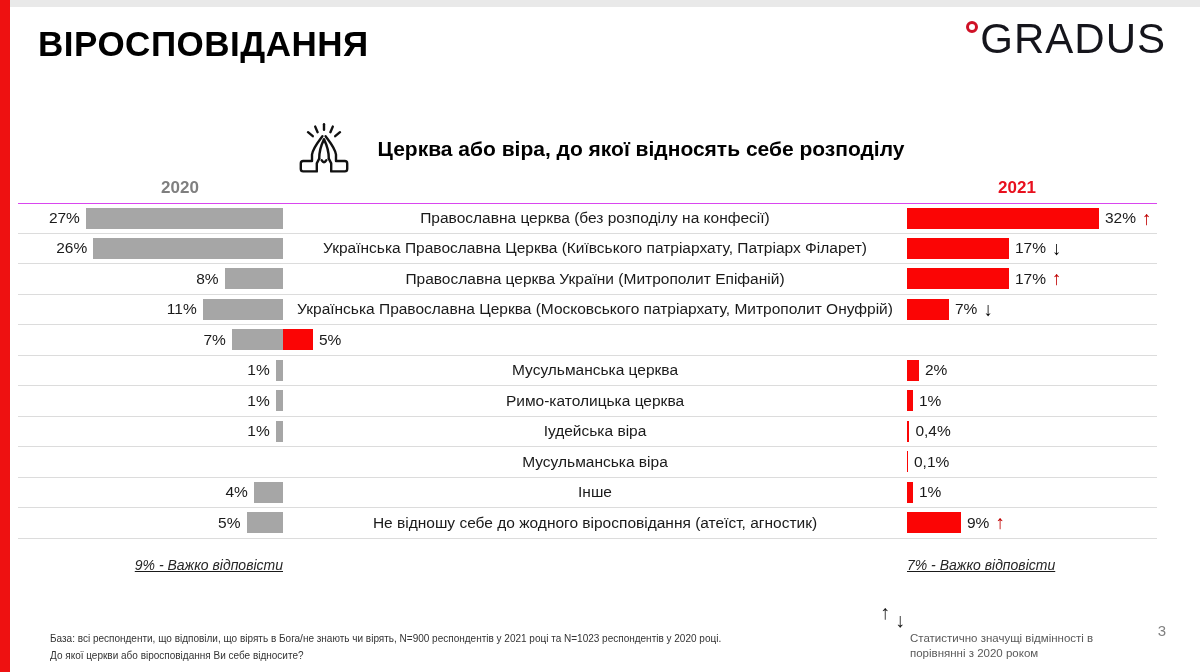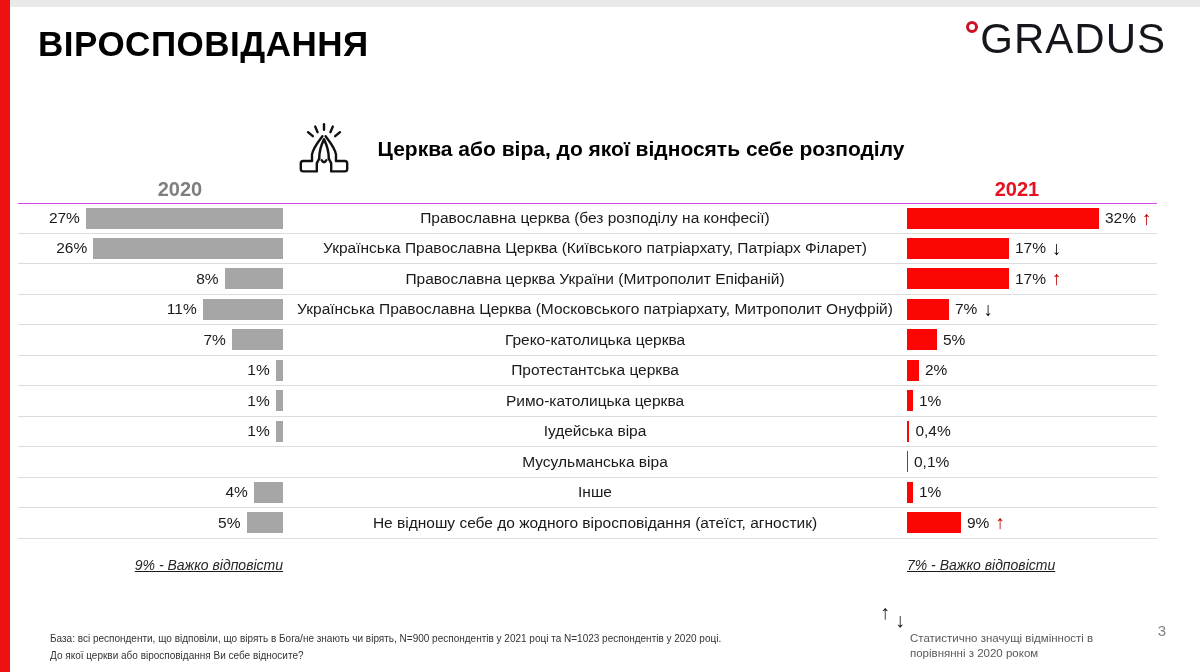--- a/index.html
+++ b/index.html
@@ -14,21 +14,21 @@
   .page-title { position:absolute; left:38px; top:24px; font-size:35px; font-weight:600; letter-spacing:.5px; color:#000; }
 
   .logo { position:absolute; top:18px; right:34px; display:flex; align-items:flex-start; z-index:4; }
   .logo-deg { width:12px; height:12px; border:3.5px solid #cf1126; border-radius:50%; margin-top:3px; margin-right:2px; }
   .logo-text { font-size:42px; line-height:42px; letter-spacing:1px; color:#15151c; font-weight:400; }
 
   .chart-header { position:absolute; top:118px; left:0; width:100%; display:flex; justify-content:center; align-items:center; gap:26px; }
   .chart-title { font-size:21px; font-weight:700; color:#000; }
   .hands-icon svg { display:block; }
 
-  .col-header { position:absolute; top:178px; text-align:center; font-size:20px; font-weight:700; }
+  .col-header { position:absolute; top:178px; text-align:center; font-size:17px; font-weight:700; }
   .col-2020 { left:60px; width:240px; color:#7f7f7f; }
   .col-2021 { left:907px; width:220px; color:#e8101e; }
 
   .chart { position:absolute; left:18px; top:203px; width:1139px; }
   .row { display:grid; grid-template-columns:265px 1fr 250px; height:30.5px; border-bottom:1px solid #dcdcdc; align-items:center; }
   .row:first-child { border-top:1px solid #d946ef; }
   .cell { height:100%; display:flex; align-items:center; }
   .cell.left  { justify-content:flex-end; gap:6px; }
   .cell.mid   { justify-content:center; font-size:15.5px; padding:0 16px; overflow:hidden; white-space:nowrap; }
   .cell.right { justify-content:flex-start; gap:6px; overflow:visible; }
@@ -141,35 +141,32 @@
           <div class="bar" style="width: 42px; background: rgb(251, 5, 5);"></div>
           <span class="val">7%</span>
           <span class="arrow" style="color: rgb(0, 0, 0);">↓</span>
         </div>
       </div>
       <div class="row">
         <div class="cell left">
           <span class="val">7%</span>
           <div class="bar" style="width: 51.1px; background: rgb(166, 166, 166);"></div>
         </div>
-        <div class="cell mid">
-          <span>Греко-католицька церква</span>
-        </div>
         <div class="cell right">
           <div class="bar" style="width: 30px; background: rgb(251, 5, 5);"></div>
           <span class="val">5%</span>
         </div>
       </div>
       <div class="row">
         <div class="cell left">
           <span class="val">1%</span>
           <div class="bar" style="width: 7.3px; background: rgb(166, 166, 166);"></div>
         </div>
         <div class="cell mid">
-          <span>Протестантська церква</span>
+          <span>Мусульманська церква</span>
         </div>
         <div class="cell right">
           <div class="bar" style="width: 12px; background: rgb(251, 5, 5);"></div>
           <span class="val">2%</span>
         </div>
       </div>
       <div class="row">
         <div class="cell left">
           <span class="val">1%</span>
           <div class="bar" style="width: 7.3px; background: rgb(166, 166, 166);"></div>

